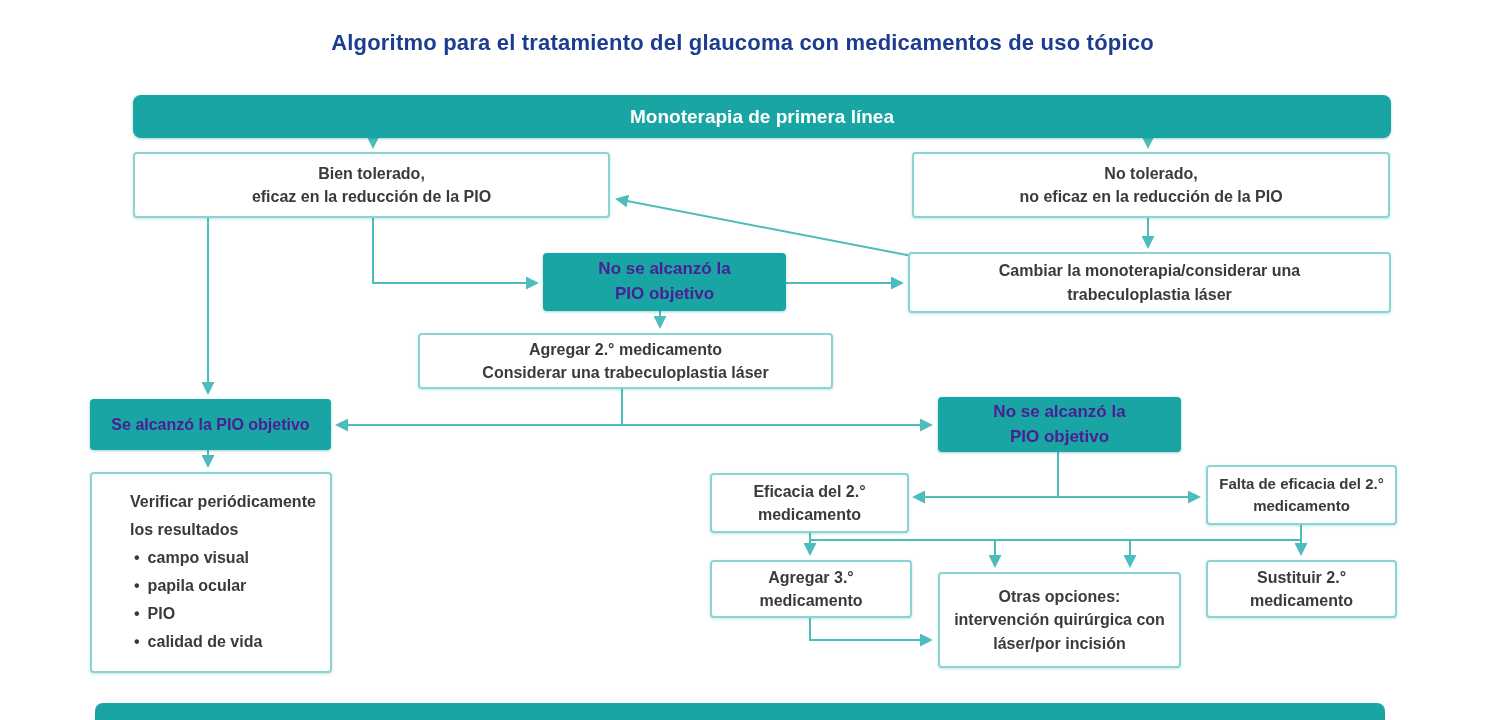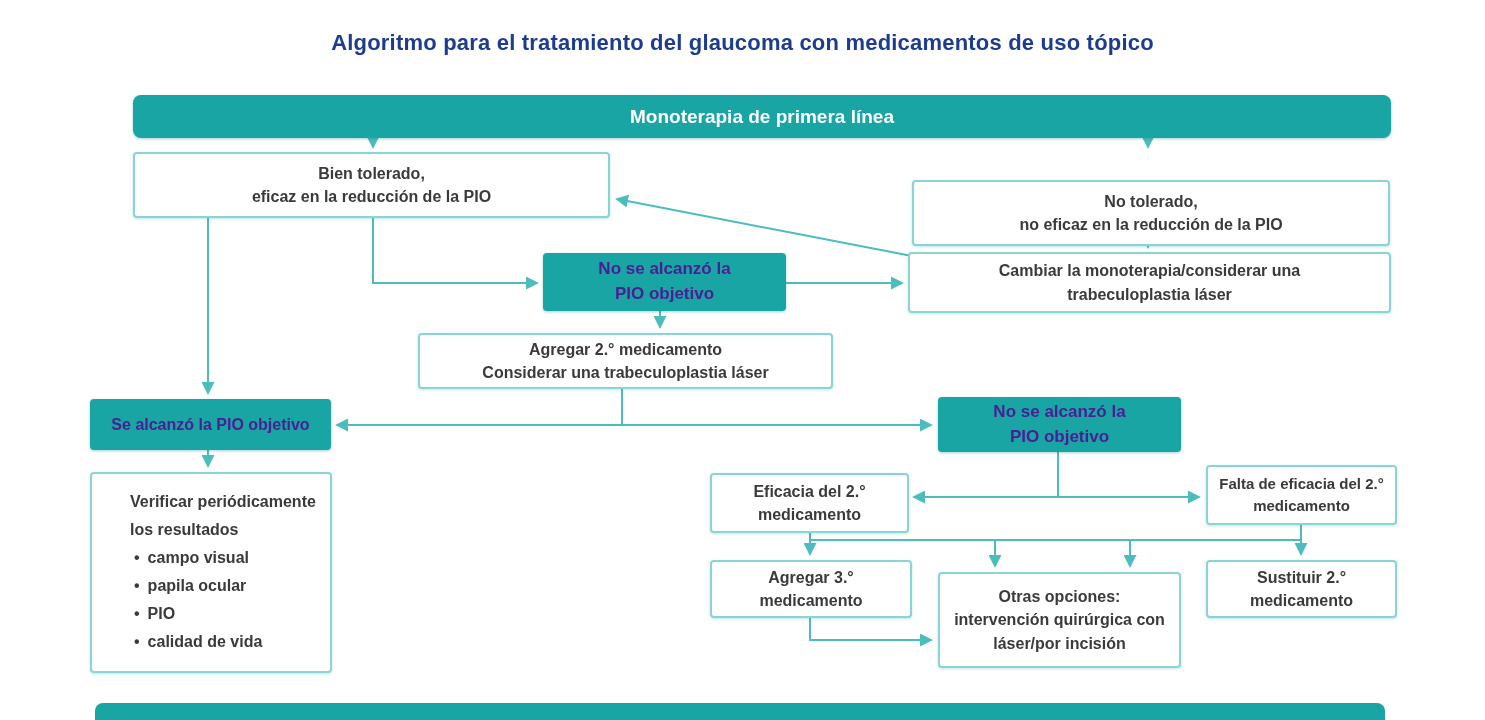--- a/index.html
+++ b/index.html
@@ -118,21 +118,21 @@
 
   <div class="header-bar" style="left:133px;top:95px;width:1258px;height:43px;">
     <span>Monoterapia de primera línea</span>
   </div>
 
   <div class="box white" style="left:133px;top:152px;width:477px;height:66px;">
     <div>Bien tolerado,</div>
     <div>eficaz en la reducción de la PIO</div>
   </div>
 
-  <div class="box white" style="left:912px;top:152px;width:478px;height:66px;margin-top:28px;">
+  <div class="box white" style="left:912px;top:152px;width:478px;height:66px;">
     <div>No tolerado,</div>
     <div>no eficaz en la reducción de la PIO</div>
   </div>
 
   <div class="box teal" style="left:543px;top:253px;width:243px;height:58px;">
     <div>No se alcanzó la</div>
     <div>PIO objetivo</div>
   </div>
 
   <div class="box white" style="left:908px;top:252px;width:483px;height:61px;">

